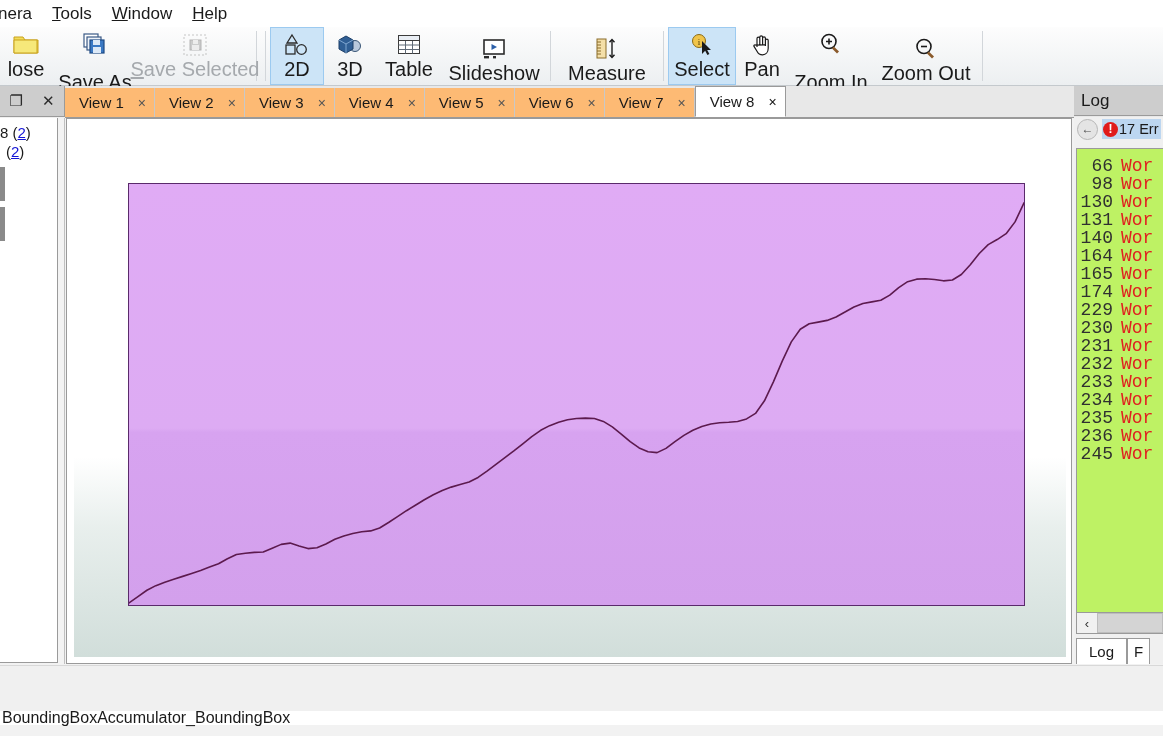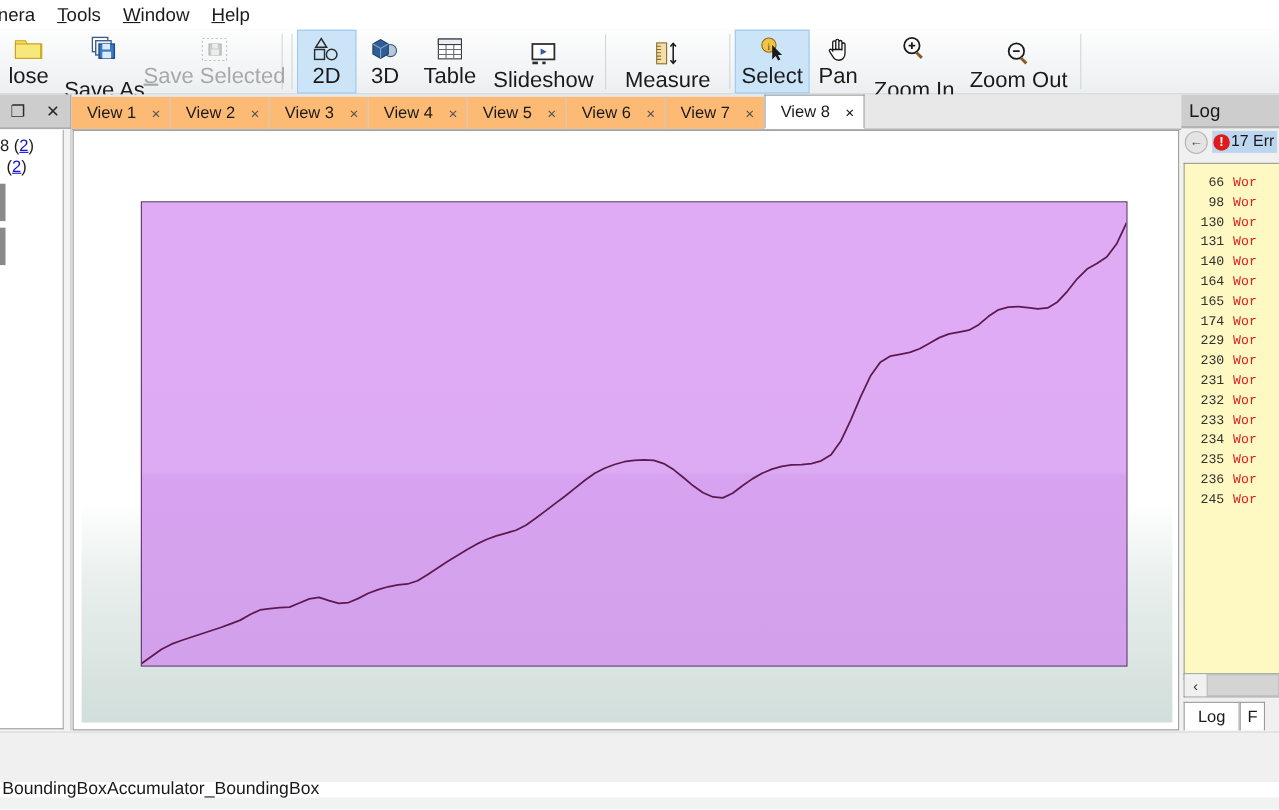--- a/index.html
+++ b/index.html
@@ -288,27 +288,27 @@
     display: flex;
     align-items: center;
     justify-content: center;
     margin-right: 1px;
     line-height: 1;
   }
   .log-list {
     position: absolute;
     left: 2px; top: 31px;
     width: 88px; height: 470px;
-    background: #fef9c3;
+    background: #bef264;
     border: 1px solid #9a9a9a;
     border-right: none;
     box-sizing: border-box;
     overflow: hidden;
     font-family: "Liberation Mono", monospace;
-    font-size: 12px;
+    font-size: 18px;
     padding-top: 8px;
   }
   .log-row {
     height: 18px;
     display: flex;
     align-items: center;
     white-space: nowrap;
   }
   .log-num {
     width: 36px;

